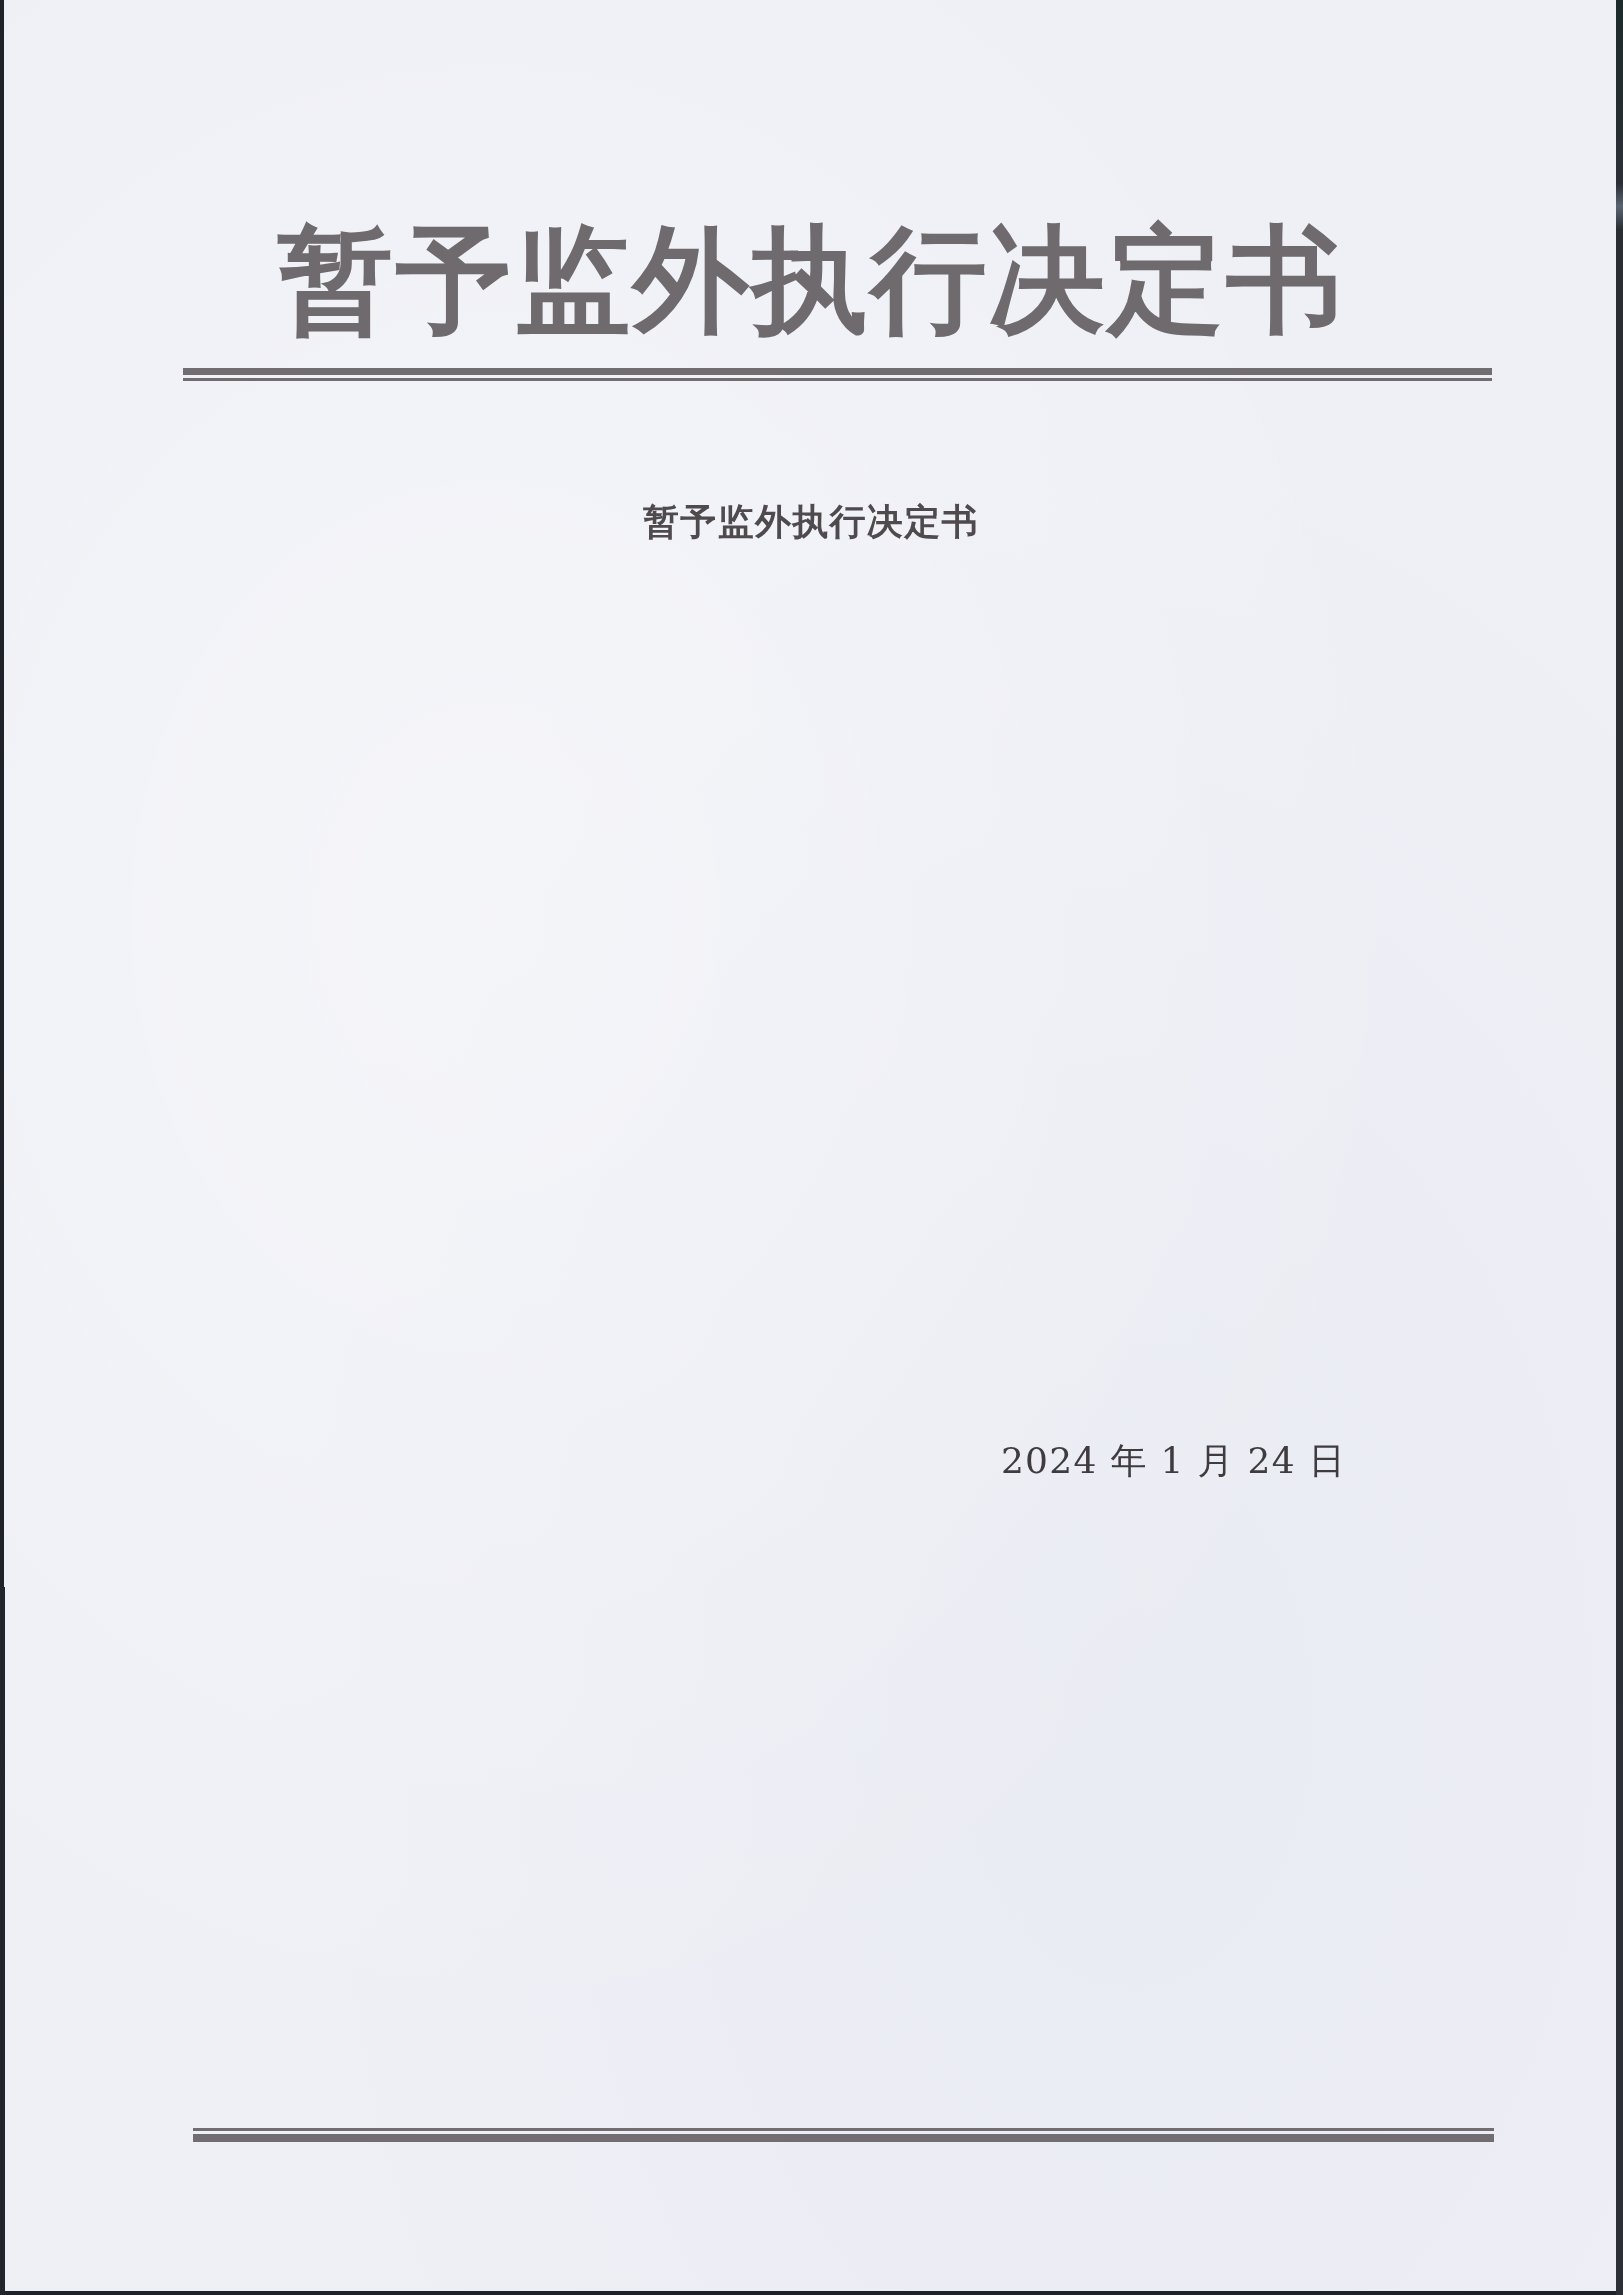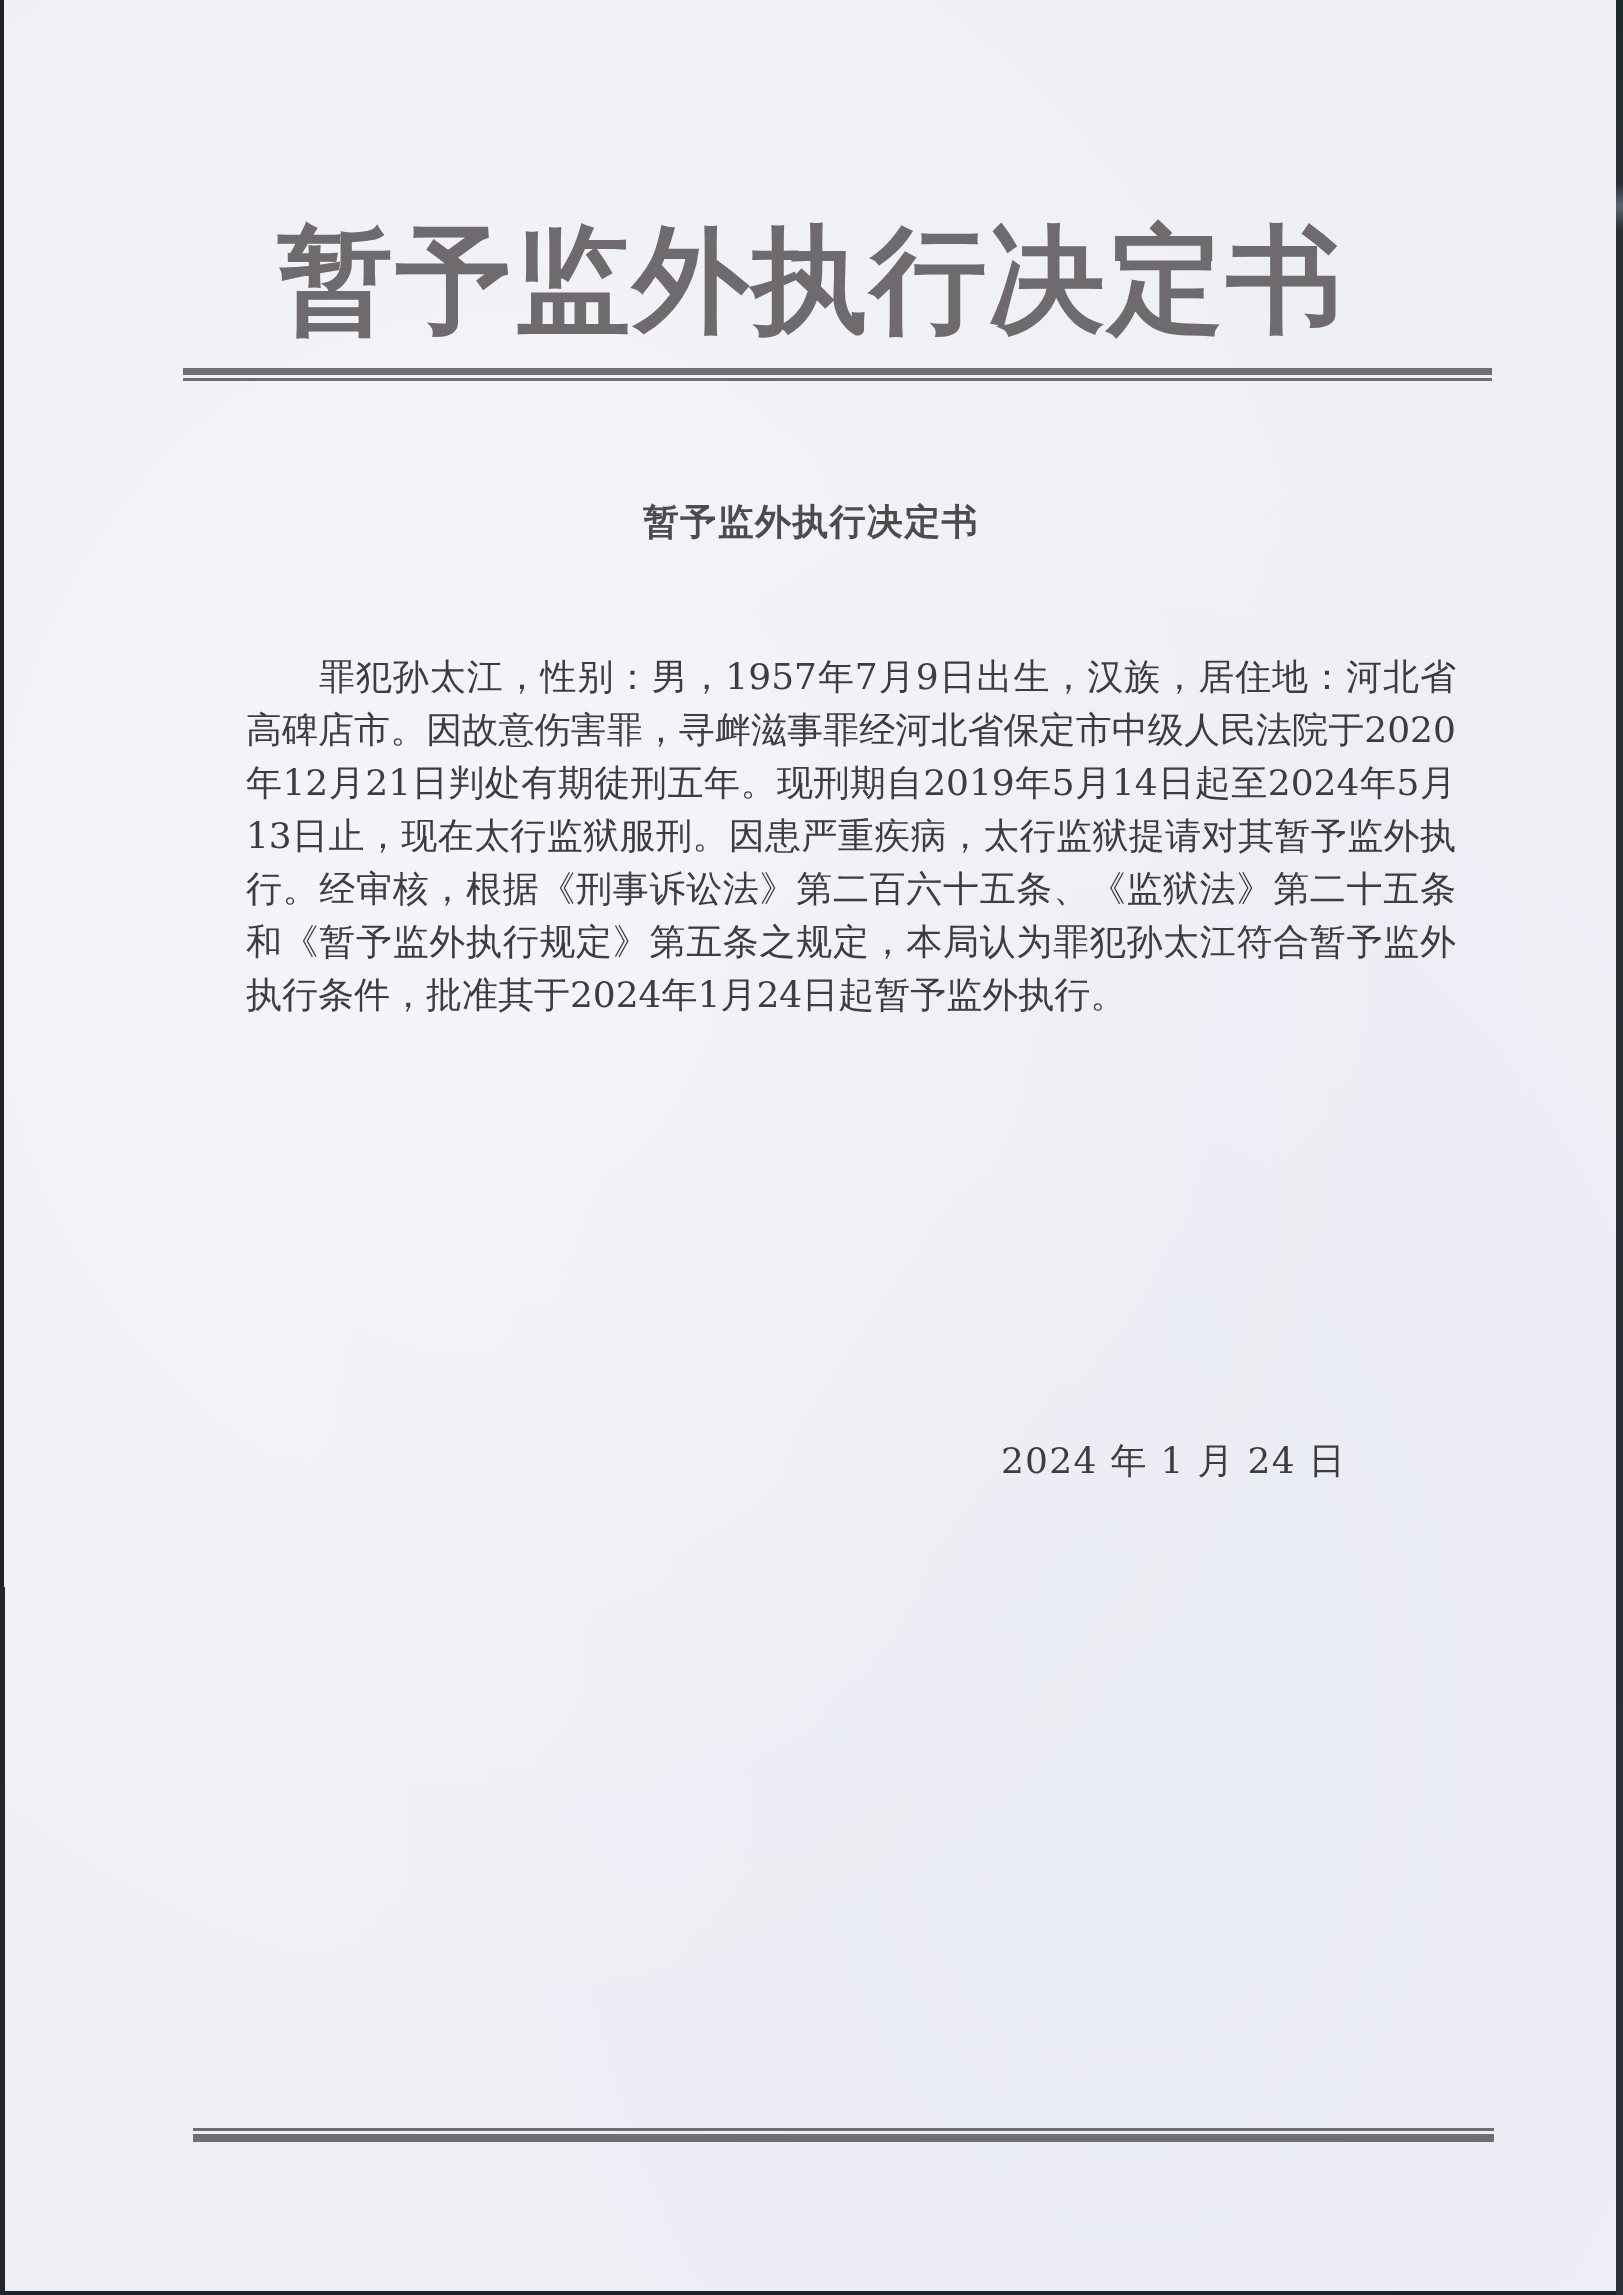--- a/index.html
+++ b/index.html
@@ -127,23 +127,20 @@
 </head>
 <body>
 
 <div class="page">
   <div class="org-title">暂予监外执行决定书</div>
   <div class="rule-top-thick"></div>
   <div class="rule-top-thin"></div>
 
   <div class="doc-title">暂予监外执行决定书</div>
 
-  <div class="body-text">
-    <p>罪犯孙太江，性别：男，1957年7月9日出生，汉族，居住地：河北省高碑店市。因故意伤害罪，寻衅滋事罪经河北省保定市中级人民法院于2020年12月21日判处有期徒刑五年。现刑期自2019年5月14日起至2024年5月13日止，现在太行监狱服刑。因患严重疾病，太行监狱提请对其暂予监外执行。经审核，根据《刑事诉讼法》第二百六十五条、《监狱法》第二十五条和《暂予监外执行规定》第五条之规定，本局认为罪犯孙太江符合暂予监外执行条件，批准其于2024年1月24日起暂予监外执行。</p>
-  </div>
 
   <div class="sign-date">2024 年 1 月 24 日</div>
 
   <div class="rule-bottom-thin"></div>
   <div class="rule-bottom-thick"></div>
 </div>
 <div class="right-edge"></div>
 <div class="left-edge"></div>
 
 

